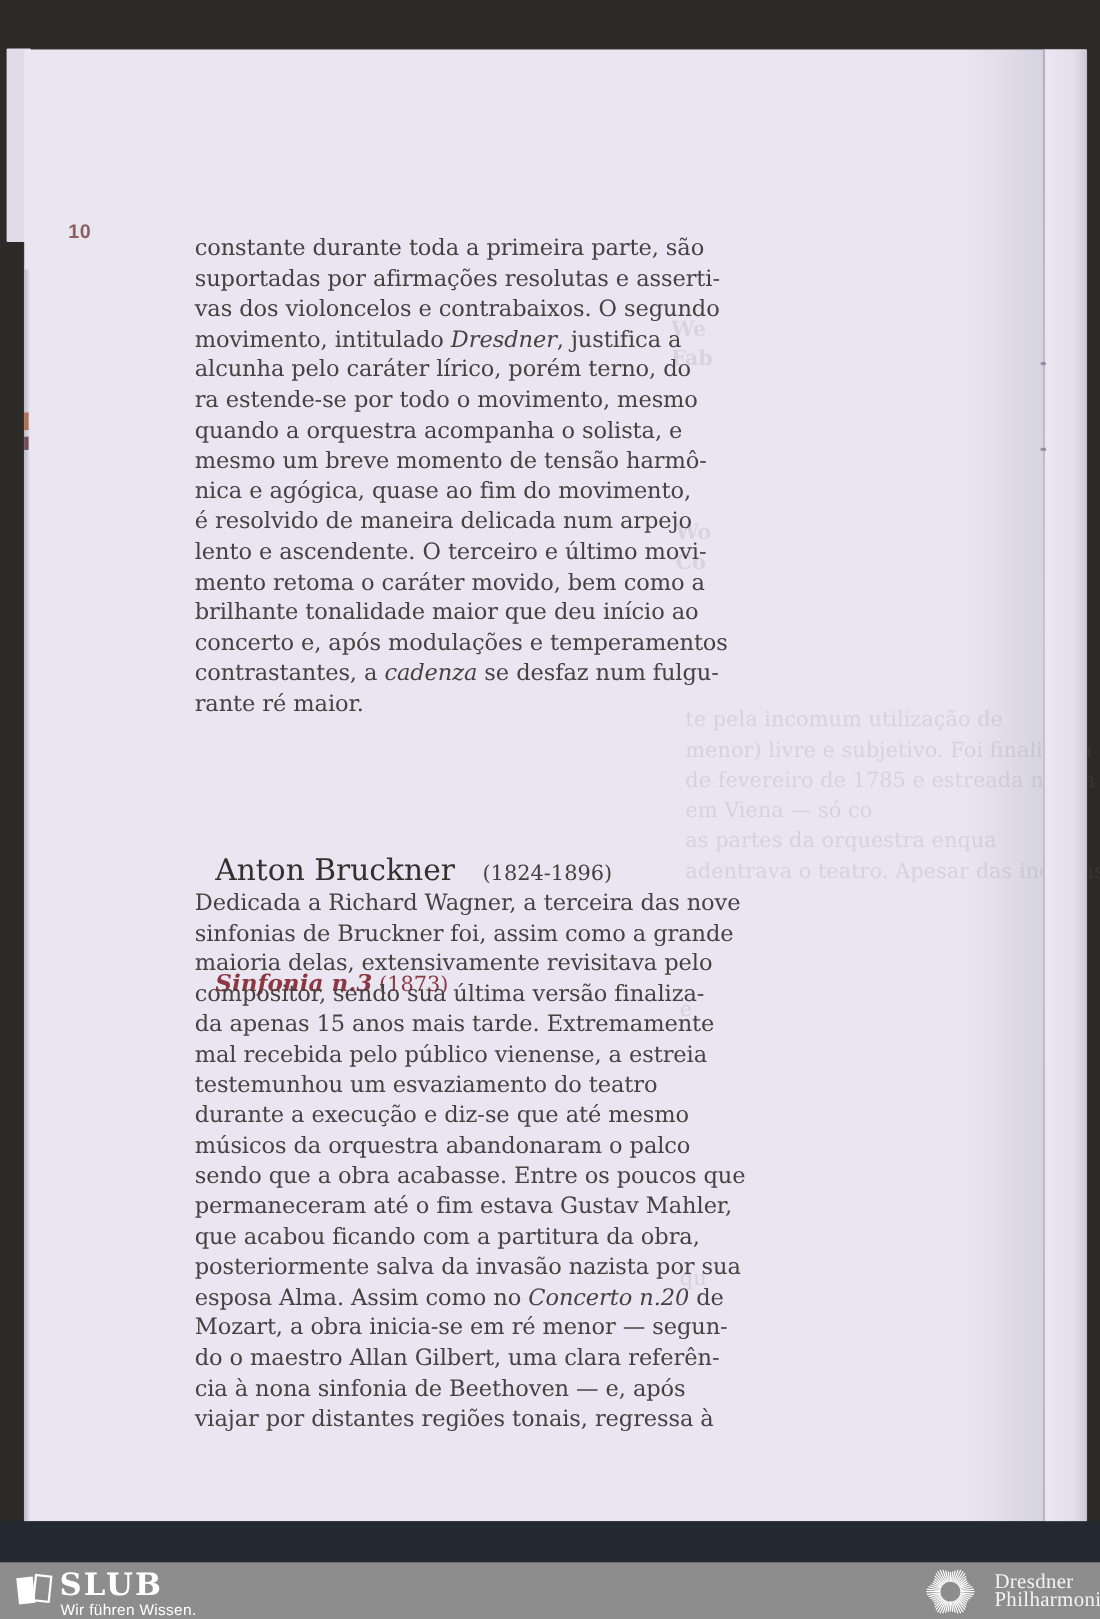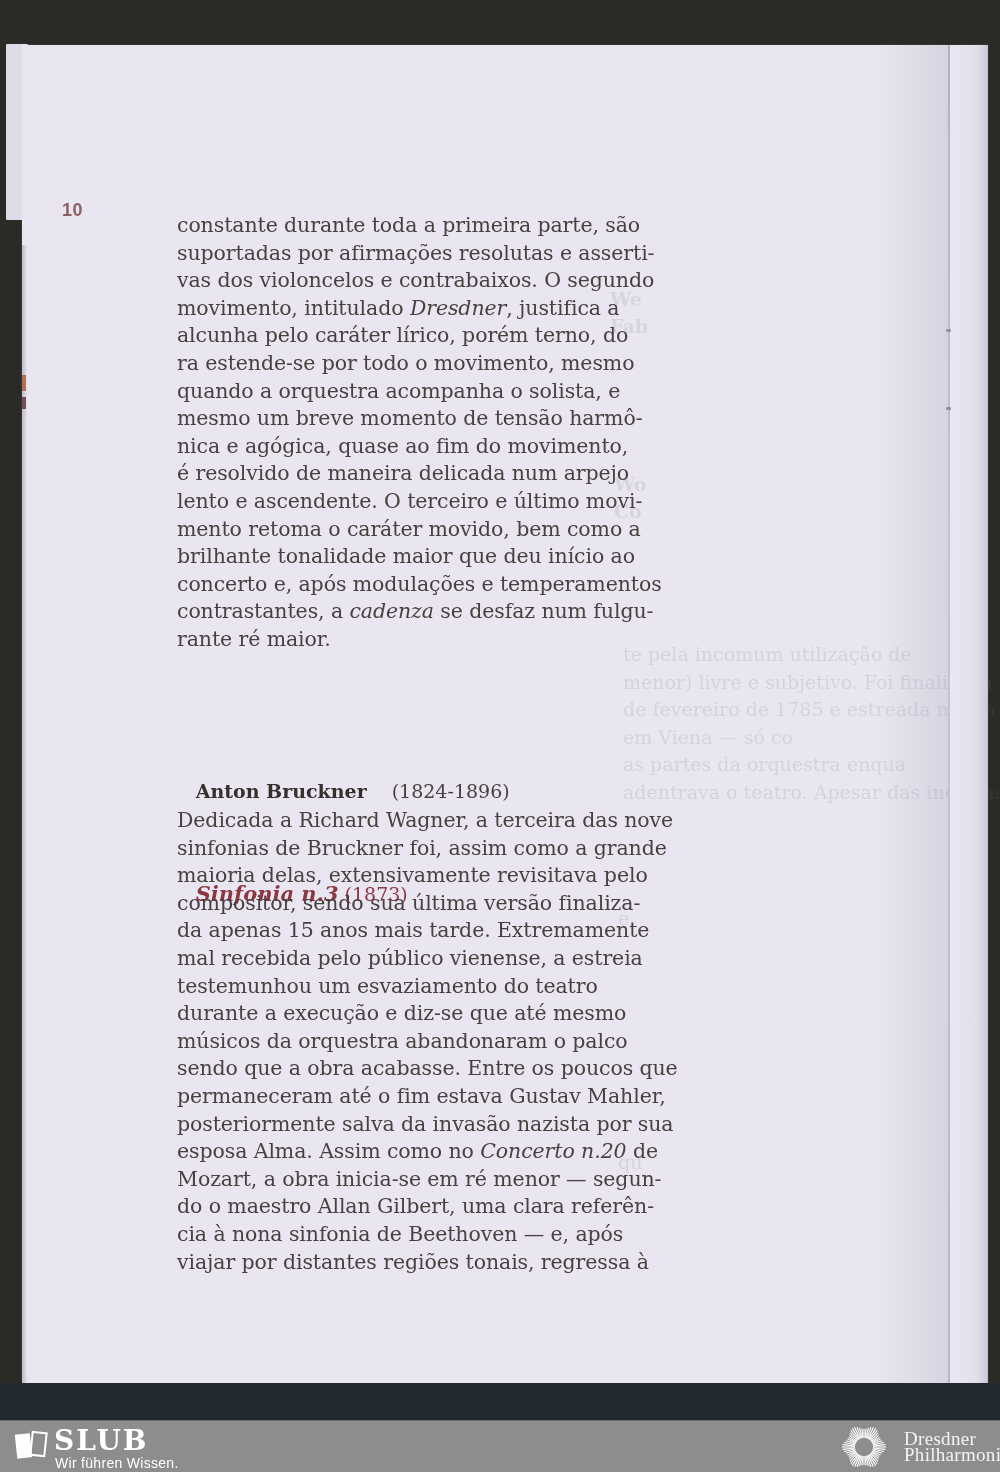--- a/index.html
+++ b/index.html
@@ -47,21 +47,21 @@
     font-family:"Liberation Sans",sans-serif;font-size:18px;font-weight:600;
     color:#8d5f61;letter-spacing:.5px;
   }
   .bodycol{position:absolute;left:155px;}
   .tline{
     white-space:pre;line-height:27.6px;font-size:20.5px;color:#474140;
     letter-spacing:-0.1px;
   }
   .tline .it{font-style:italic;}
   .heading{position:absolute;left:133px;top:676px;white-space:pre;}
-  .h-composer{font-size:19px;font-weight:700;color:#35302d;line-height:27px;}
+  .h-composer{font-size:27px;font-weight:400;color:#35302d;line-height:27px;}
   .h-dates{font-size:19px;font-weight:400;color:#44403d;margin-left:19px;}
   .h-work{font-size:21px;font-weight:700;font-style:italic;color:#8c3842;line-height:26px;}
   .h-year{font-size:19px;font-weight:400;font-style:normal;color:#8c3842;}
 
   
   .ghost{
     position:absolute;white-space:pre;font-size:19px;color:#6e6e7d;
     opacity:.16;filter:blur(0.5px);
   }
   .ghost.b{font-weight:700;opacity:.14;}
@@ -139,20 +139,21 @@
         <div class="tline"><span>sinfonias de Bruckner foi, assim como a grande</span></div>
         <div class="tline"><span>maioria delas, extensivamente revisitava pelo</span></div>
         <div class="tline"><span>compositor, sendo sua última versão finaliza-</span></div>
         <div class="tline"><span>da apenas 15 anos mais tarde. Extremamente</span></div>
         <div class="tline"><span>mal recebida pelo público vienense, a estreia</span></div>
         <div class="tline"><span>testemunhou um esvaziamento do teatro</span></div>
         <div class="tline"><span>durante a execução e diz-se que até mesmo</span></div>
         <div class="tline"><span>músicos da orquestra abandonaram o palco</span></div>
         <div class="tline"><span>sendo que a obra acabasse. Entre os poucos que</span></div>
         <div class="tline"><span>permaneceram até o fim estava Gustav Mahler,</span></div>
+        <div class="tline"><span>que acabou ficando com a partitura da obra,</span></div>
         <div class="tline"><span>posteriormente salva da invasão nazista por sua</span></div>
         <div class="tline"><span>esposa Alma. Assim como no </span><span class="it">Concerto n.20</span><span> de</span></div>
         <div class="tline"><span>Mozart, a obra inicia-se em ré menor — segun-</span></div>
         <div class="tline"><span>do o maestro Allan Gilbert, uma clara referên-</span></div>
         <div class="tline"><span>cia à nona sinfonia de Beethoven — e, após</span></div>
         <div class="tline"><span>viajar por distantes regiões tonais, regressa à</span></div>
       </div>
 
     <div id="ghosts">
         <div class="ghost b" style="left: 588px; top: 243px;">We</div>

